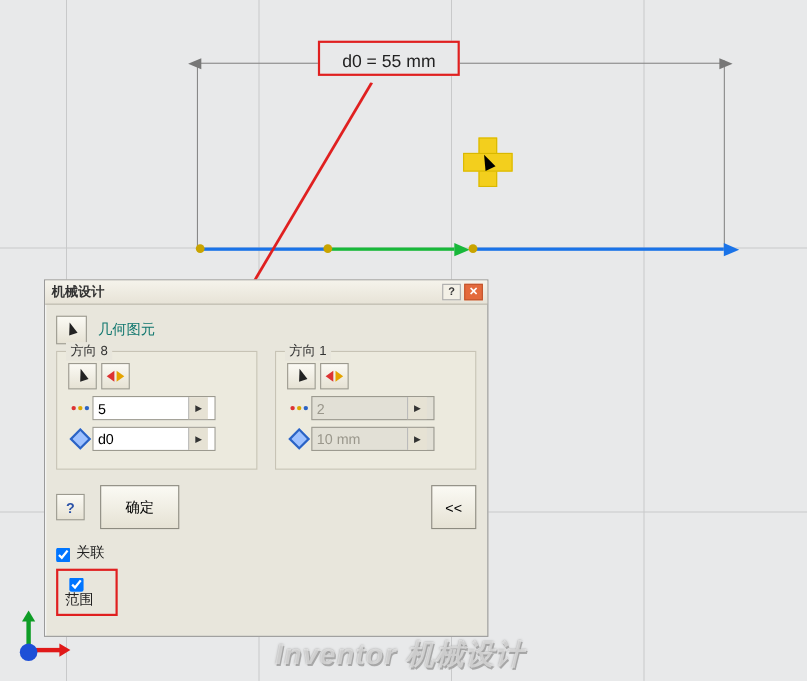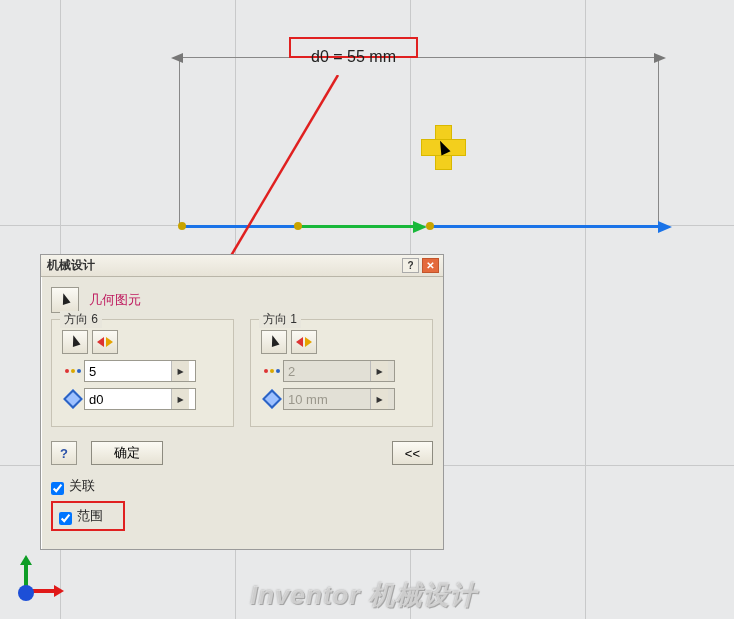--- a/index.html
+++ b/index.html
@@ -48,21 +48,21 @@
     height: 172px;
     background: #888;
   }
   .dim-ext-l { left: 179px; }
   .dim-ext-r { left: 658px; }
   .dim-label-box {
     position: absolute;
     top: 37px;
     left: 289px;
     width: 129px;
-    height: 21px;
+    height: 32px;
     border: 2px solid #e02020;
     background: #e8e9ea;
     text-align: center;
     line-height: 36px;
     font-size: 16px;
     color: #222;
     font-family: Arial, sans-serif;
   }
   
   .cross-marker {
@@ -158,21 +158,21 @@
     background: linear-gradient(#fbfaf4,#e6e2d4);
     display: inline-flex;
     align-items: center;
     justify-content: center;
     cursor: pointer;
     margin-right: 4px;
     vertical-align: middle;
   }
   .btn-square.small { width: 26px; height: 24px; }
   .row { display: flex; align-items: center; margin-bottom: 6px; }
-  .label-inline { margin-left: 6px; font-size: 13px; color: #be185d; }
+  .label-inline { margin-left: 6px; font-size: 13px; color: #0f766e; }
   .cols { display: flex; gap: 16px; }
   .group {
     border: 1px solid #c7c3b5;
     padding: 10px 10px;
     position: relative;
     flex: 1;
     background: #eceade;
   }
   .group-title {
     position: absolute;
@@ -217,32 +217,32 @@
   .icon-dots span { width:4px; height:4px; border-radius:50%; display:inline-block; }
   .d-r{background:#d33;} .d-y{background:#dba800;} .d-b{background:#2b63c4;}
   .icon-diamond {
     width: 14px; height: 14px;
     transform: rotate(45deg);
     border: 2px solid #2b63c4;
     background: #9ec1ff;
   }
   .footer-row { display:flex; gap:10px; align-items:center; margin-top:14px; }
   .big-btn {
-    height: 24px;
+    height: 40px;
     padding: 0 22px;
     border: 1px solid #8d8b80;
     background: linear-gradient(#fbfaf4,#e6e2d4);
     font-size: 13px;
     cursor: pointer;
   }
   .chev-btn { padding: 0 12px; }
   .suppress-row { display:flex; align-items:flex-start; margin-top:12px; }
   .chk { margin-right: 5px; transform: translateY(2px); }
   .chk-row { display:flex; align-items:center; margin-bottom:6px; font-size:13px; color:#222; }
-  .red-box { border: 2px solid #e02020; padding: 4px 20px 4px 6px; }
+  .red-box { border: 2px solid #e02020; padding: 4px 20px 4px 6px; flex-direction: column; }
   
   .ico-cursor {
     width: 12px; height: 14px;
     position: relative;
   }
   .ico-cursor::before {
     content:'';
     position:absolute;
     left:2px; top:0;
     border-left:4px solid transparent;
@@ -328,21 +328,21 @@
     <div class="row">
       <span class="btn-square">
           <span class="ico-cursor"></span>
         </span>
       <span class="label-inline">几何图元</span>
     </div>
 
     <div class="cols">
 
       <div class="group">
-        <div class="group-title">方向 6</div>
+        <div class="group-title">方向 8</div>
         <div class="row">
           <span class="btn-square small">
               <span class="ico-cursor"></span>
             </span>
           <span class="btn-square small">
               <span class="ico-flip"></span>
             </span>
         </div>
         <div class="row">
           <span style="width:22px; display:inline-flex; justify-content:center;">

